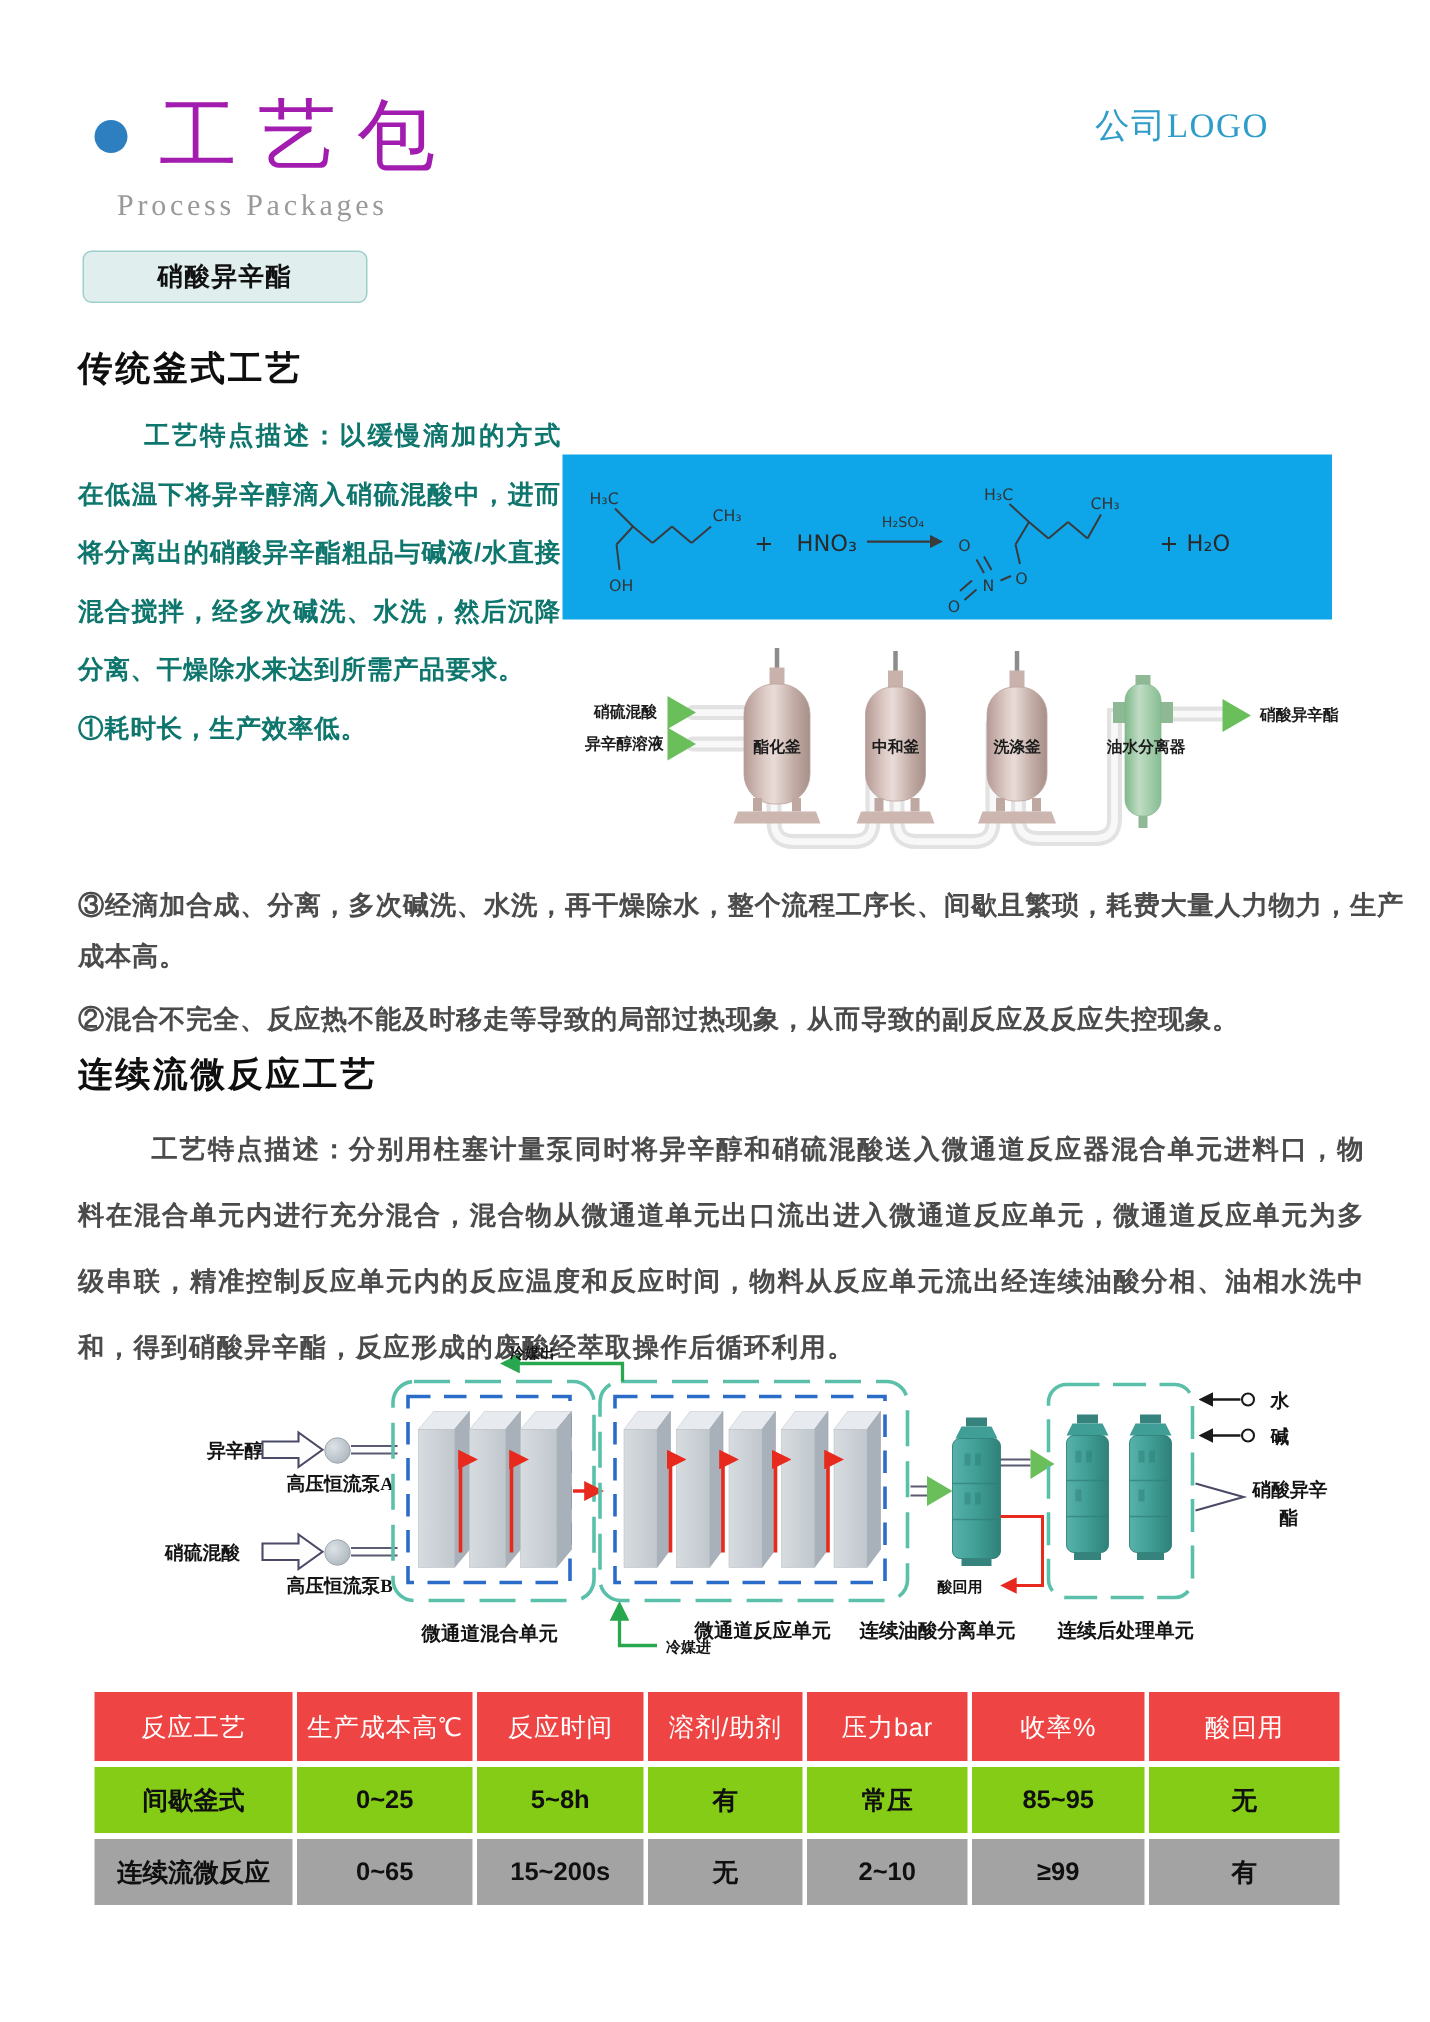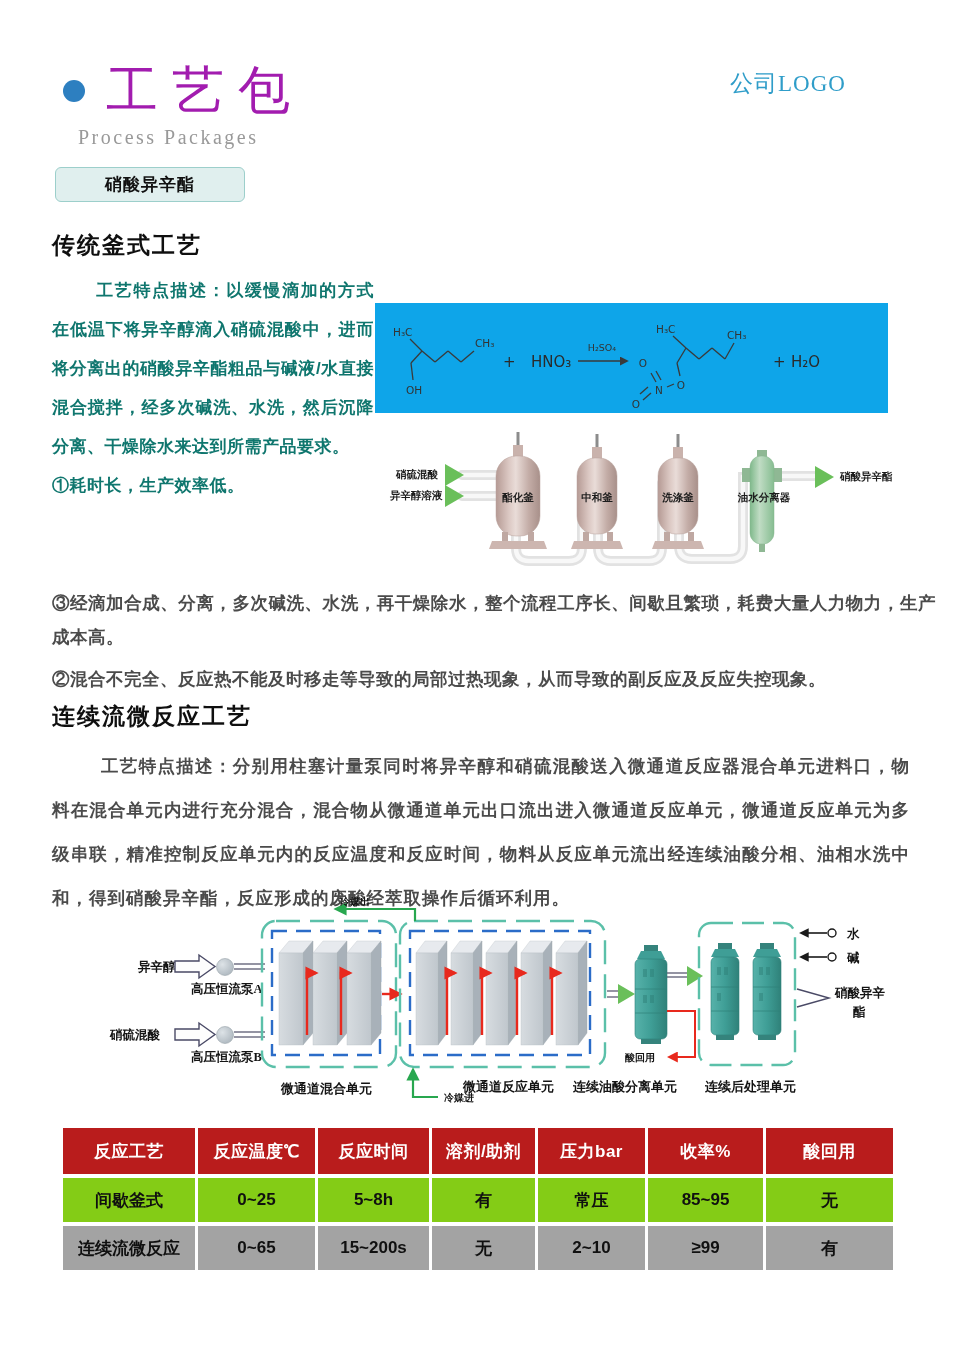--- a/index.html
+++ b/index.html
@@ -39,21 +39,21 @@
   .chemBig{font-family:"DejaVu Sans",sans-serif;font-size:15px;fill:#2a2a2a;}
   .chemCat{font-family:"DejaVu Sans",sans-serif;font-size:9.5px;fill:#333;}
   .dlabel{font-family:"Liberation Serif",serif;font-weight:bold;font-size:10.5px;fill:#1c1c1c;}
   .d2label{font-family:"Liberation Serif",serif;font-weight:bold;font-size:12.5px;fill:#141414;}
   .d2small{font-family:"Liberation Serif",serif;font-weight:bold;font-size:10px;fill:#141414;}
   .d2unit{font-family:"Liberation Serif",serif;font-weight:bold;font-size:13px;fill:#141414;}
   
   .cmp{position:absolute;left:63px;top:1128px;width:830px;display:grid;
        grid-template-columns:132px 117px 111px 103px 107px 115px 127px;
        column-gap:3px;row-gap:4px;}
-  .cmp .hc{height:46px;background:#b91c1c;color:#fff;font-size:17px;font-weight:bold;
+  .cmp .hc{height:46px;background:#ef4444;color:#fff;font-size:17px;font-weight:normal;
            display:flex;align-items:center;justify-content:center;letter-spacing:.5px;}
   .cmp .c{height:44px;font-size:17px;font-weight:bold;color:#101010;display:flex;
           align-items:center;justify-content:center;}
   .cmp .r0{background:#84cc16;}
   .cmp .r1{background:#a3a3a3;}
 </style>
 </head>
 <body>
 
 <div class="page">
@@ -353,21 +353,21 @@
     <text class="d2label" x="758" y="123">酯</text>
 
     <text class="d2unit" x="186" y="200">微通道混合单元</text>
     <text class="d2unit" x="368" y="198">微通道反应单元</text>
     <text class="d2unit" x="478" y="198">连续油酸分离单元</text>
     <text class="d2unit" x="610" y="198">连续后处理单元</text>
   </svg>
 
   <div class="cmp">
     <div class="hc">反应工艺</div>
-    <div class="hc">反应温度℃</div>
+    <div class="hc">生产成本高℃</div>
     <div class="hc">反应时间</div>
     <div class="hc">溶剂/助剂</div>
     <div class="hc">压力bar</div>
     <div class="hc">收率%</div>
     <div class="hc">酸回用</div>
 
     <div class="c r0">间歇釜式</div>
     <div class="c r0">0~25</div>
     <div class="c r0">5~8h</div>
     <div class="c r0">有</div>

